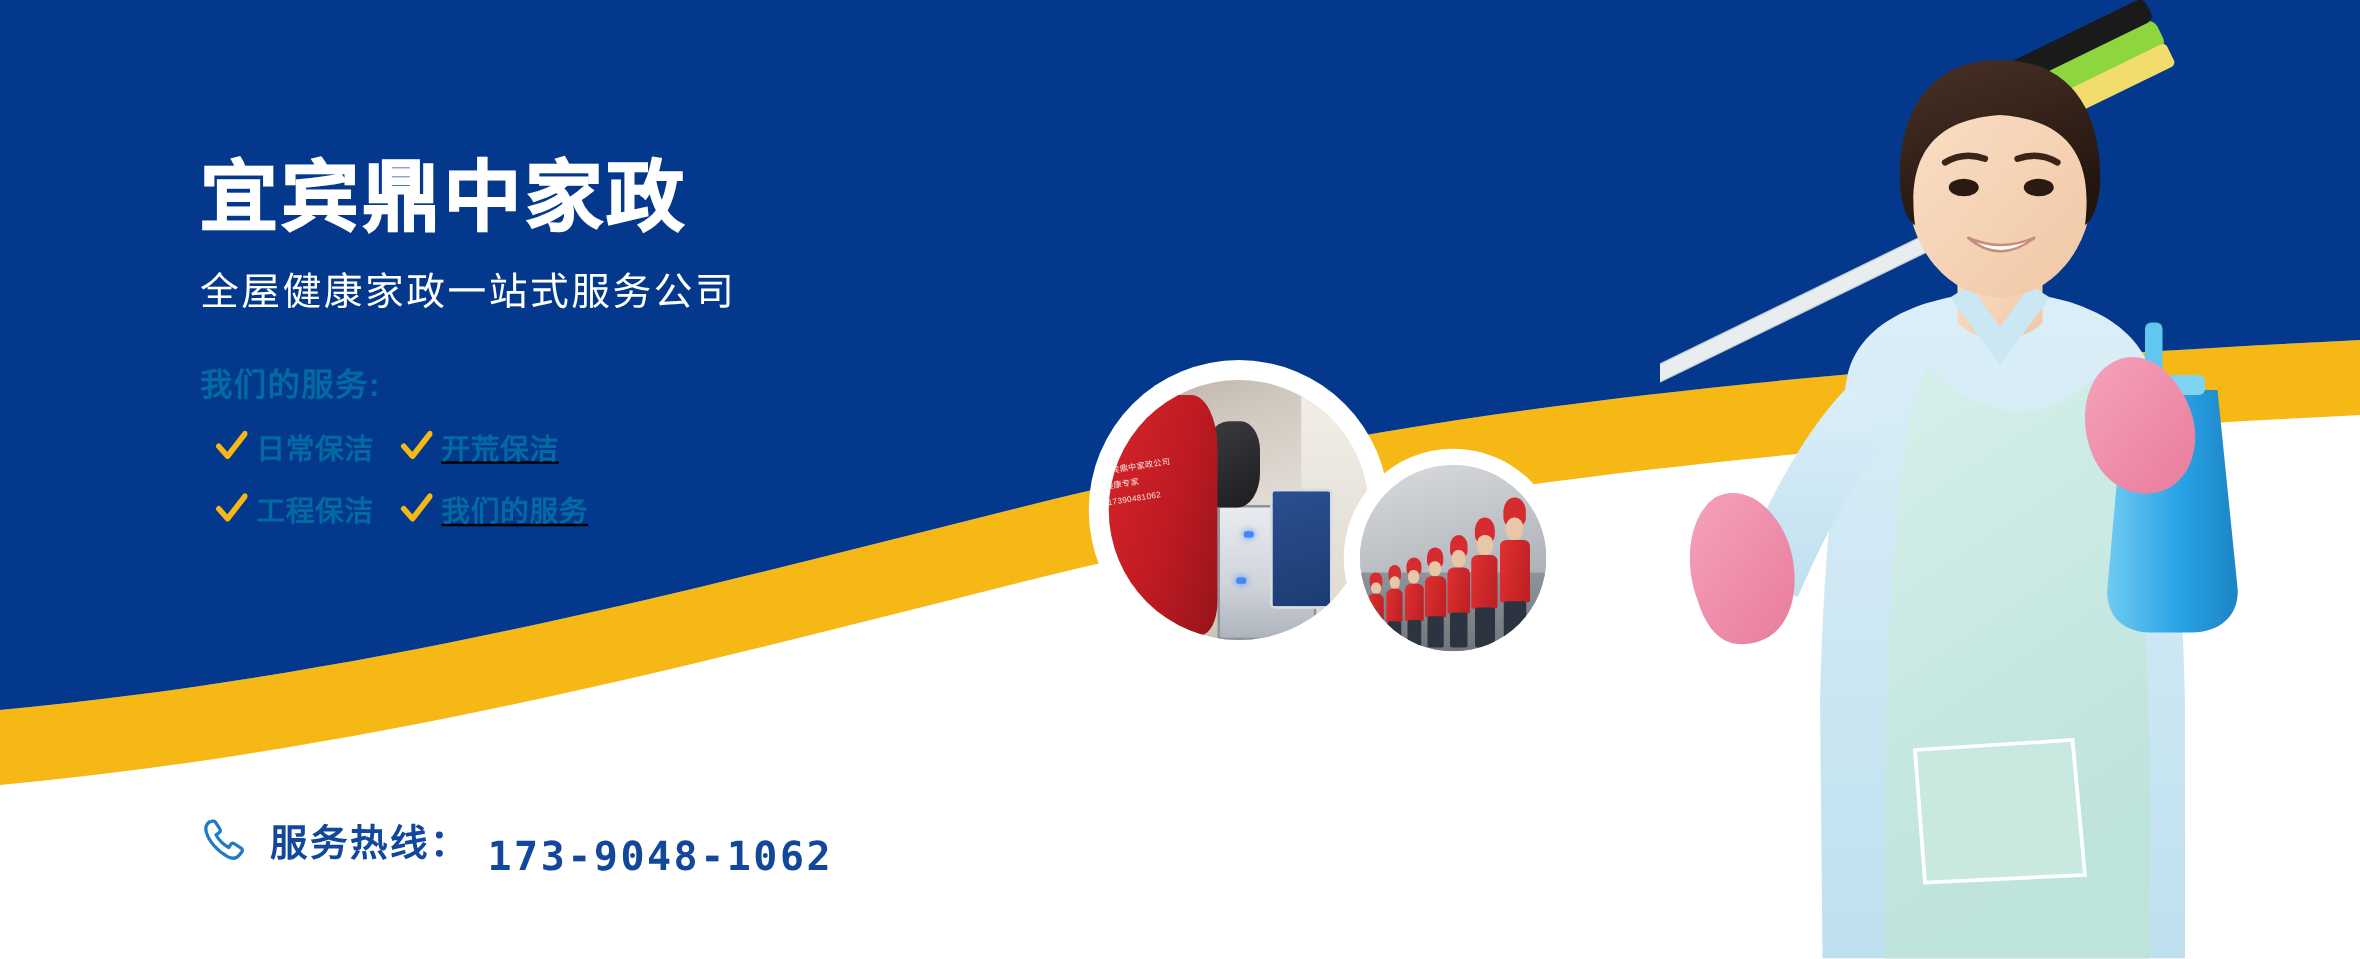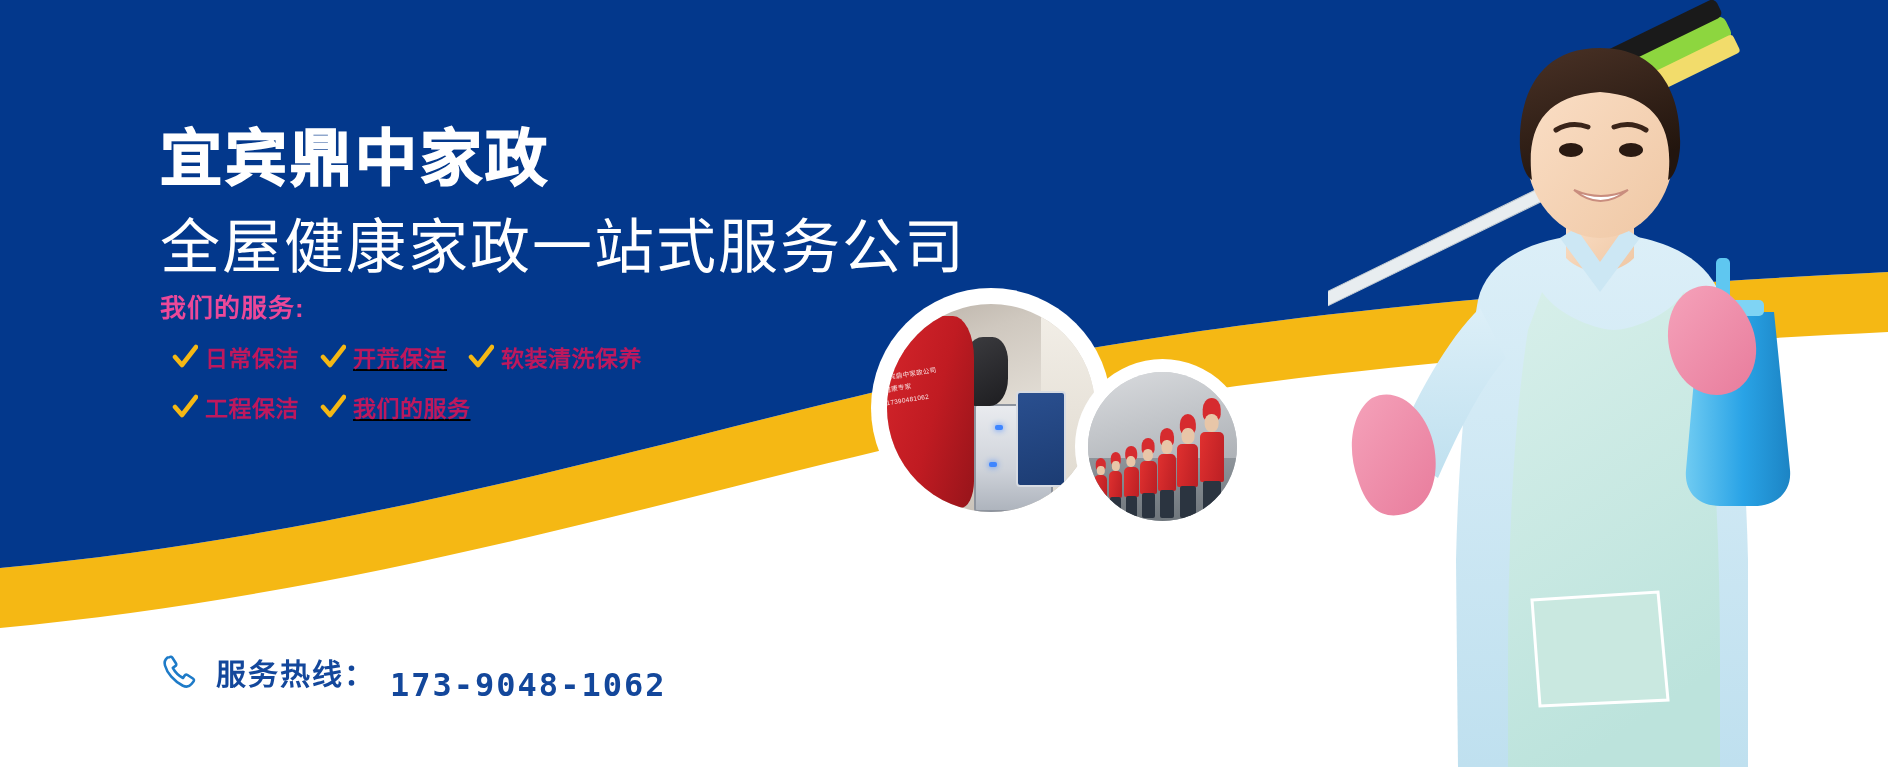--- a/index.html
+++ b/index.html
@@ -46,36 +46,36 @@
     color: #ffffff;
     letter-spacing: 3px;
     white-space: nowrap;
     -webkit-text-stroke: 1.5px #ffffff;
   }
 
   .brand-subtitle {
     position: absolute;
     left: 160px;
     top: 218px;
-    font-size: 60px;
+    font-size: 31px;
     line-height: 1;
     font-weight: 500;
     color: #ffffff;
     letter-spacing: 2px;
     white-space: nowrap;
   }
 
   .services-label {
     position: absolute;
     left: 160px;
     top: 295px;
     font-size: 26px;
     line-height: 1;
     font-weight: bold;
-    color: #ec4899;
+    color: #0369a1;
     letter-spacing: 1px;
     white-space: nowrap;
   }
 
   .services-grid {
     position: absolute;
     left: 172px;
     top: 334px;
     width: 560px;
   }
@@ -99,21 +99,21 @@
     width: 26px;
     height: 26px;
     margin-right: 7px;
     flex: 0 0 auto;
   }
   .check-icon svg { display: block; }
 
   .service-text {
     font-size: 23px;
     font-weight: bold;
-    color: #be185d;
+    color: #0369a1;
     letter-spacing: 0.5px;
   }
 
   
   .hotline {
     position: absolute;
     left: 160px;
     top: 640px;
     display: flex;
     align-items: center;
@@ -510,28 +510,20 @@
           <span class="service-text">日常保洁</span>
         </div>
         <div class="service-item col-1">
           <span class="check-icon">
             <svg viewBox="0 0 26 26" width="26" height="26">
               <path d="M3 13 L10 21 L24 3" stroke="#F5B814" stroke-width="4.5" fill="none" stroke-linecap="round" stroke-linejoin="round"></path>
             </svg>
           </span>
           <span class="service-text">开荒保洁</span>
         </div>
-        <div class="service-item col-2">
-          <span class="check-icon">
-            <svg viewBox="0 0 26 26" width="26" height="26">
-              <path d="M3 13 L10 21 L24 3" stroke="#F5B814" stroke-width="4.5" fill="none" stroke-linecap="round" stroke-linejoin="round"></path>
-            </svg>
-          </span>
-          <span class="service-text">软装清洗保养</span>
-        </div>
       </div>
 
       <div class="service-row">
         <div class="service-item col-0">
           <span class="check-icon">
             <svg viewBox="0 0 26 26" width="26" height="26">
               <path d="M3 13 L10 21 L24 3" stroke="#F5B814" stroke-width="4.5" fill="none" stroke-linecap="round" stroke-linejoin="round"></path>
             </svg>
           </span>
           <span class="service-text">工程保洁</span>

